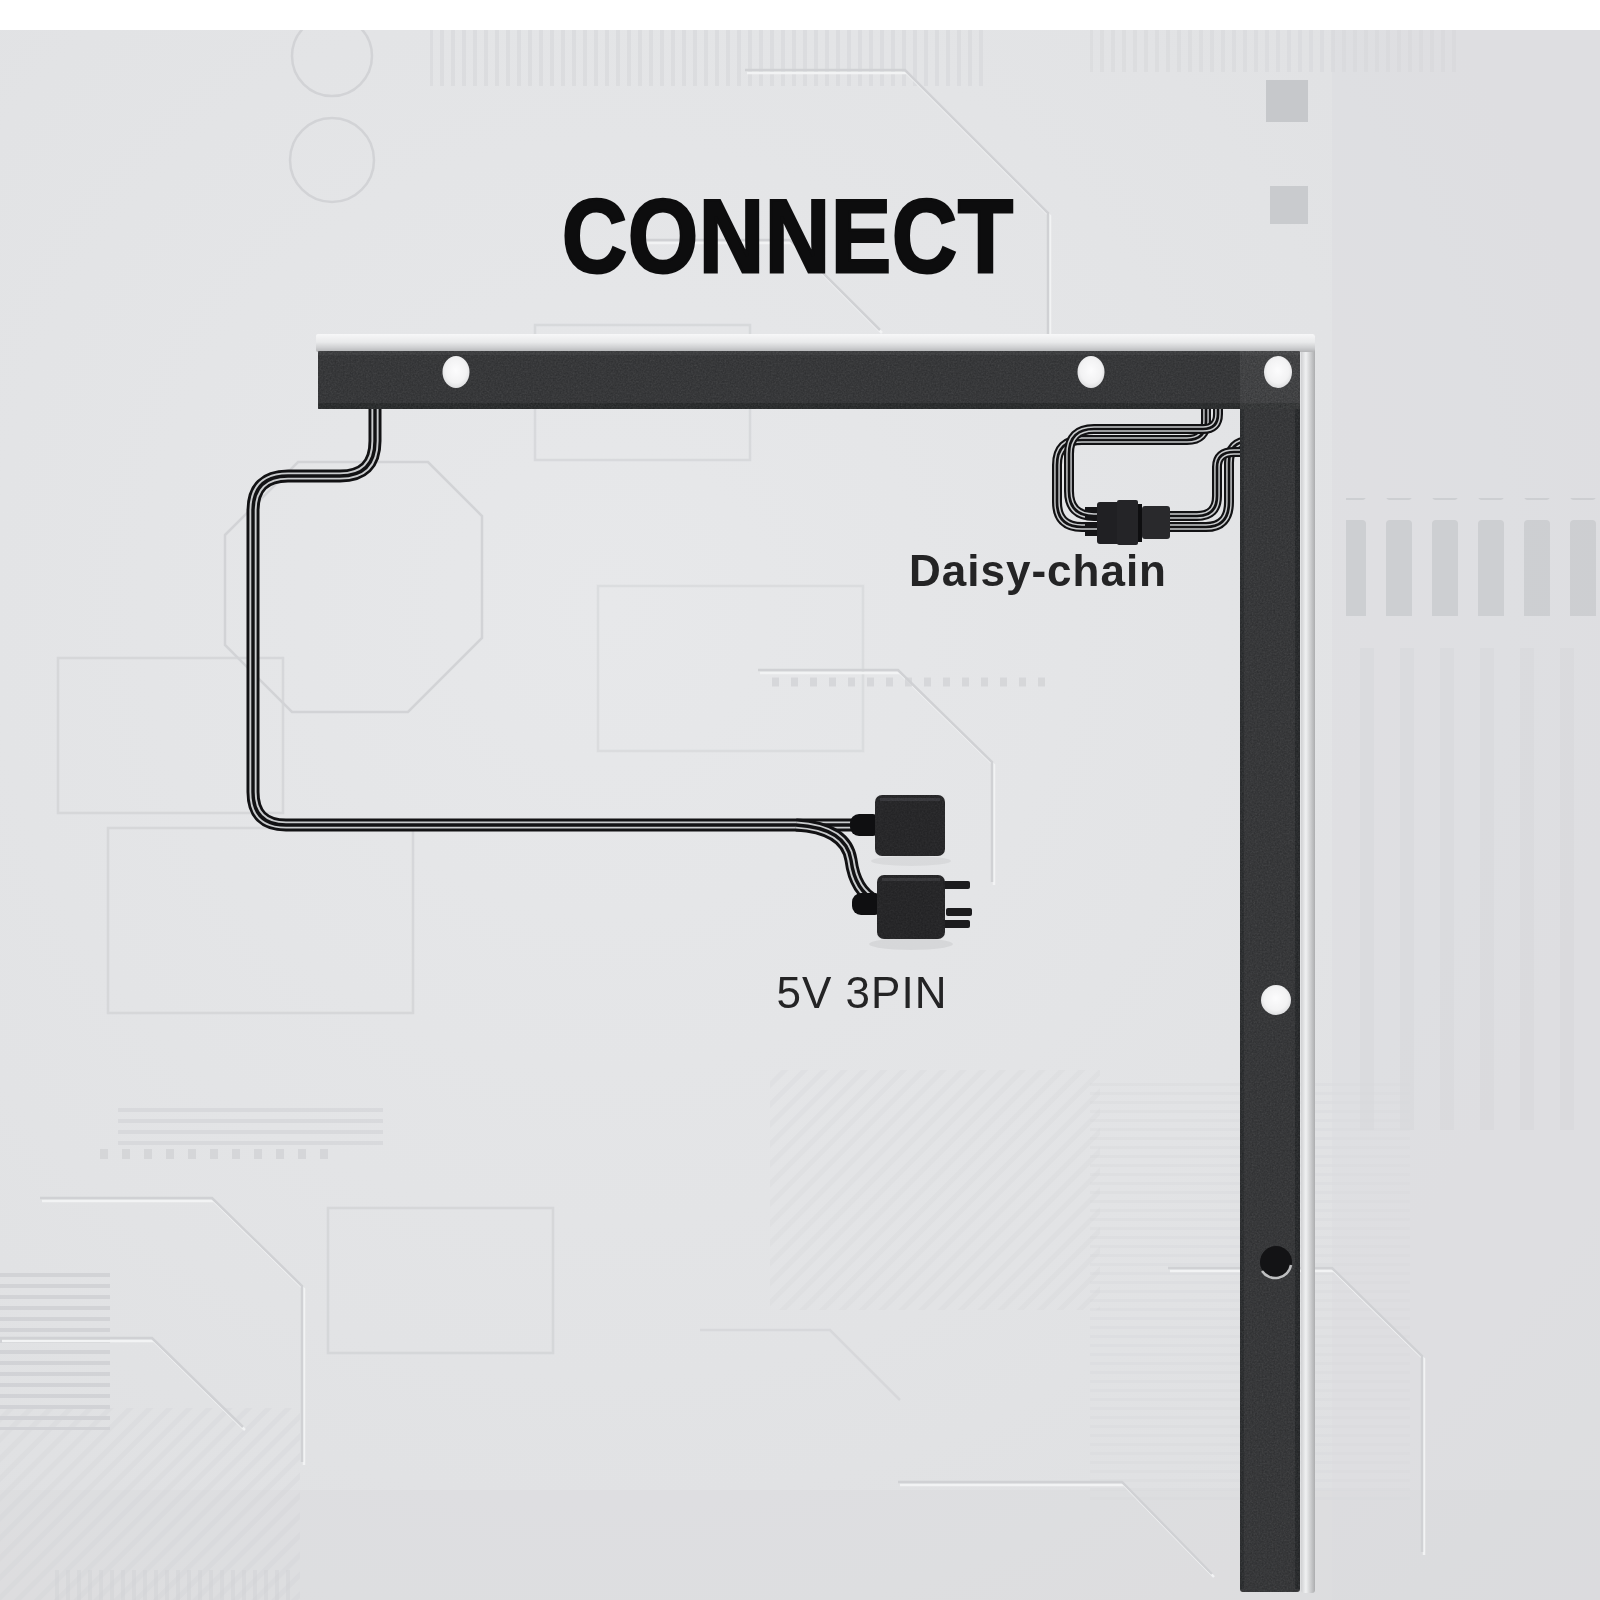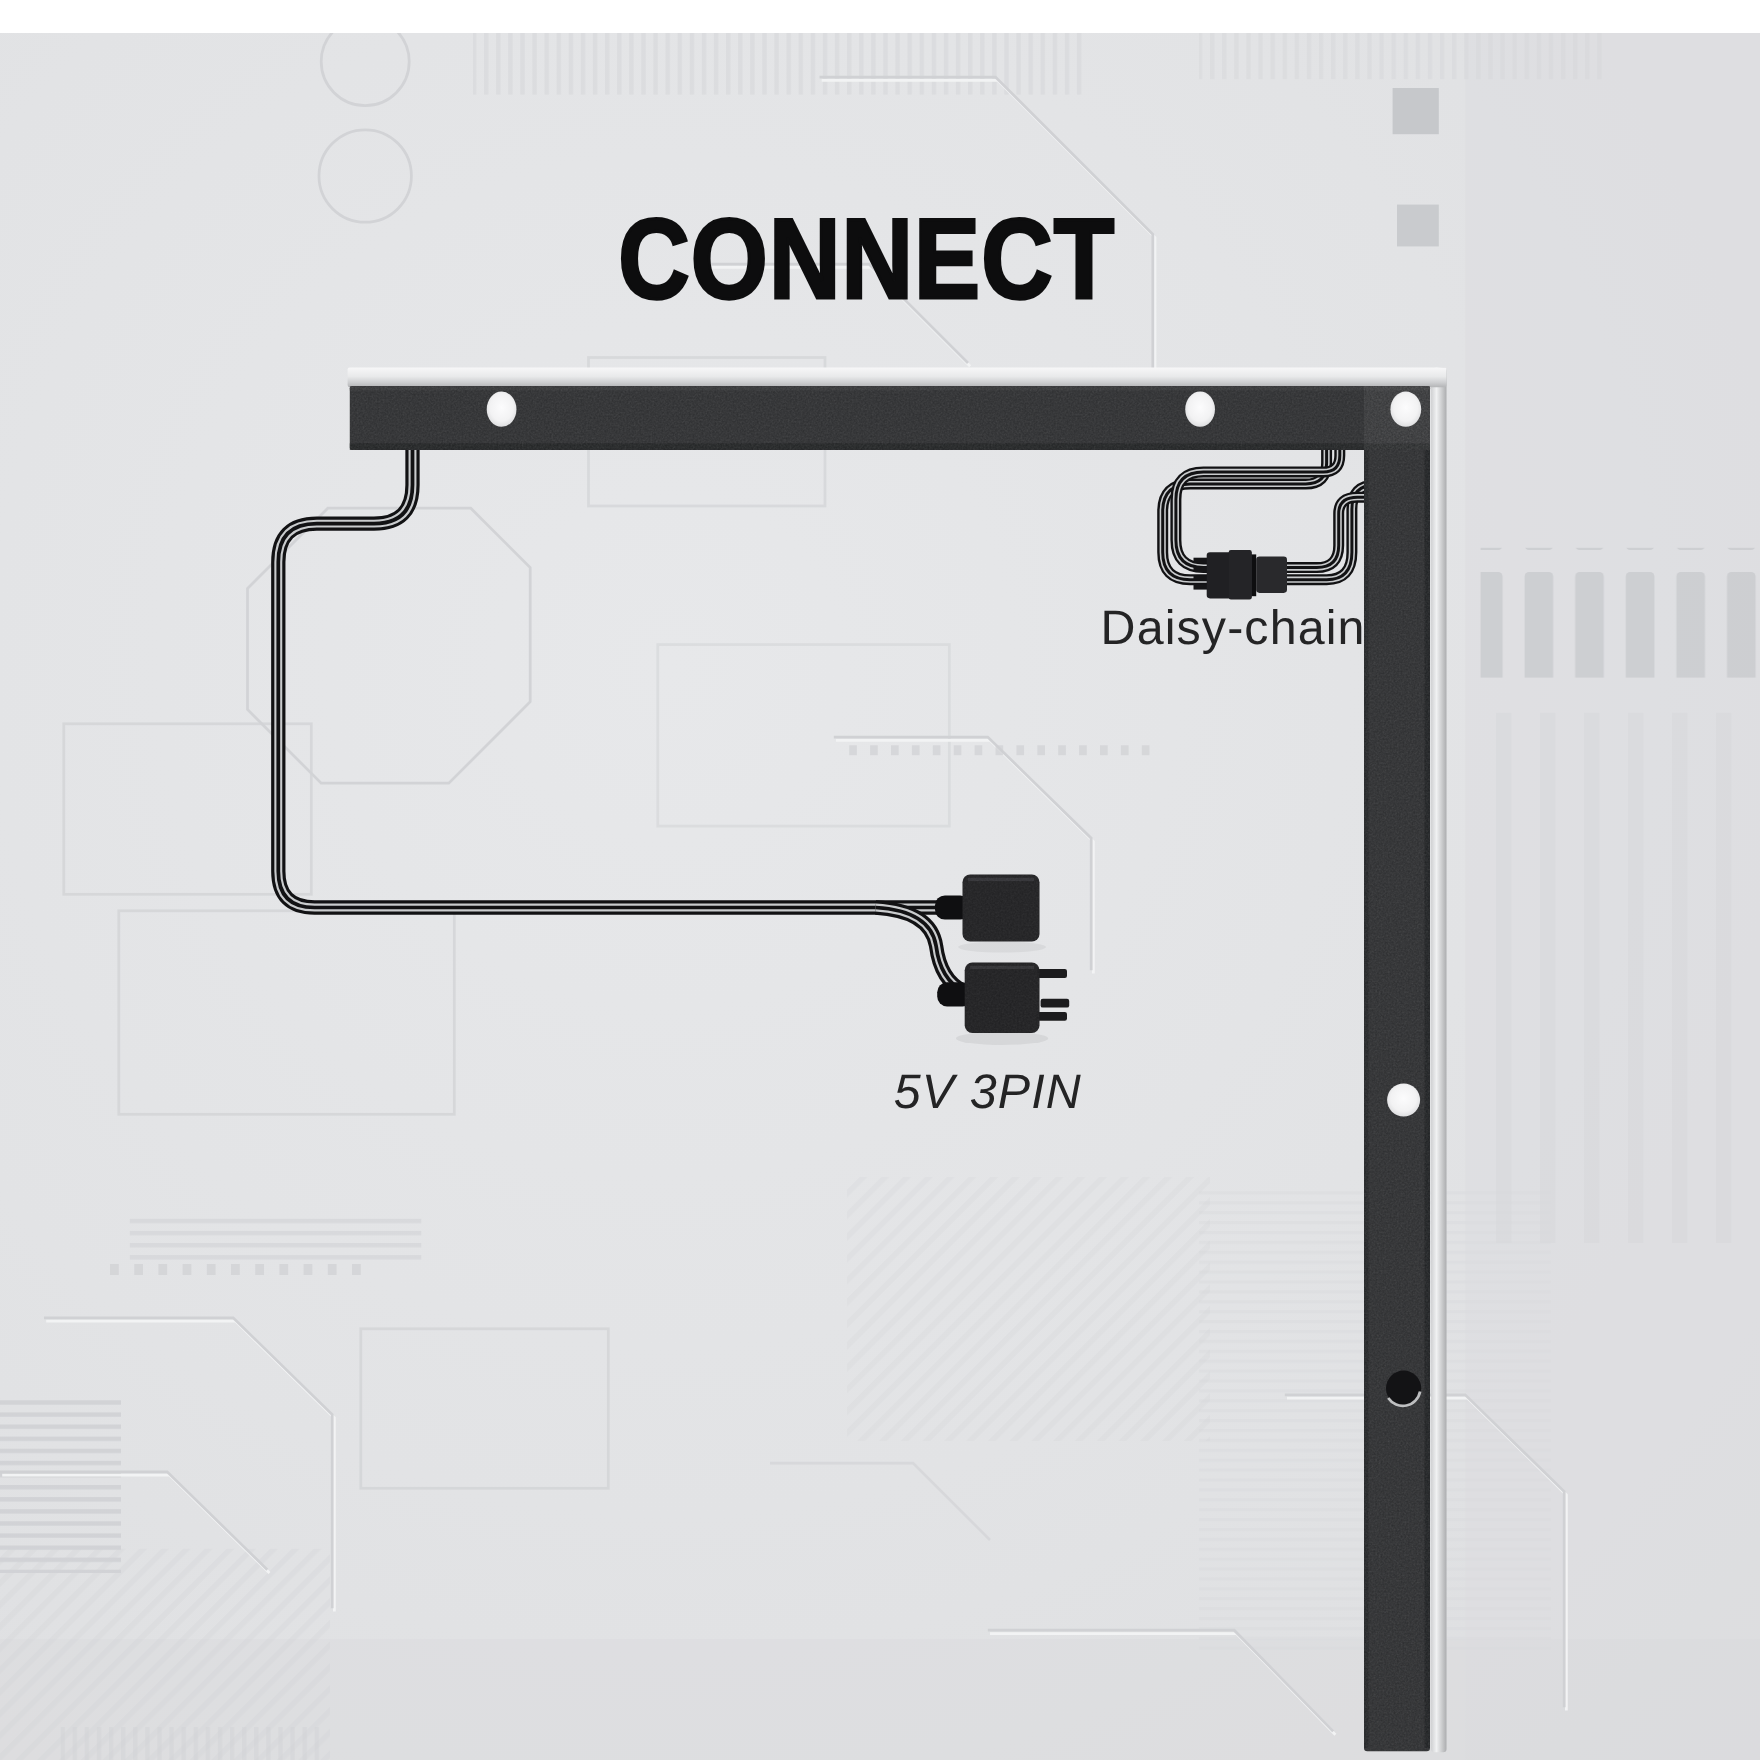--- a/index.html
+++ b/index.html
@@ -4,22 +4,22 @@
 <style>
   html,body{margin:0;padding:0;width:1600px;height:1600px;}
   body{font-family:"Liberation Sans", sans-serif;}
   .stage{position:relative;width:1600px;height:1600px;overflow:hidden;
          background:radial-gradient(1400px at 38% 36%, #e7e8ea 0%, #e2e3e5 55%, #dddee0 100%);margin-top:30px;}
   .stage svg{position:absolute;left:0;top:0;}
   .page-title{position:absolute;top:88px;left:788px;transform:translateX(-50%) scaleY(1.15);
       transform-origin:top center;font-size:90px;font-weight:bold;color:#0d0d0e;
       letter-spacing:1px;-webkit-text-stroke:2.5px #0d0d0e;white-space:nowrap;}
   .diag-label{position:absolute;color:#242425;font-size:44px;letter-spacing:1px;white-space:nowrap;}
-  .label-daisy{top:516px;left:1121px;transform:translateX(-50%);}
-  .label-power{top:938px;left:898px;transform:translateX(-50%);font-style:italic;}
+  .label-daisy{top:516px;left:1038px;transform:translateX(-50%);font-weight:bold;}
+  .label-power{top:938px;left:862px;transform:translateX(-50%);}
   
   .c1{stroke:#121214;stroke-width:13;fill:none;stroke-linejoin:round;stroke-linecap:butt}
   .c2{stroke:#c9cbcd;stroke-width:7.2;fill:none;stroke-linejoin:round}
   .c3{stroke:#121214;stroke-width:3.4;fill:none;stroke-linejoin:round}
   .d1{stroke:#121214;stroke-width:10;fill:none;stroke-linejoin:round}
   .d2{stroke:#c9cbcd;stroke-width:5.6;fill:none;stroke-linejoin:round}
   .d3{stroke:#121214;stroke-width:2.7;fill:none;stroke-linejoin:round}
   .trace{stroke:#d0d1d4;stroke-width:2.5;fill:none}
   .trace-hi{stroke:#f2f3f4;stroke-width:2.5;fill:none}
   .bgshape{stroke:#d2d3d6;stroke-width:2.5;fill:none}

